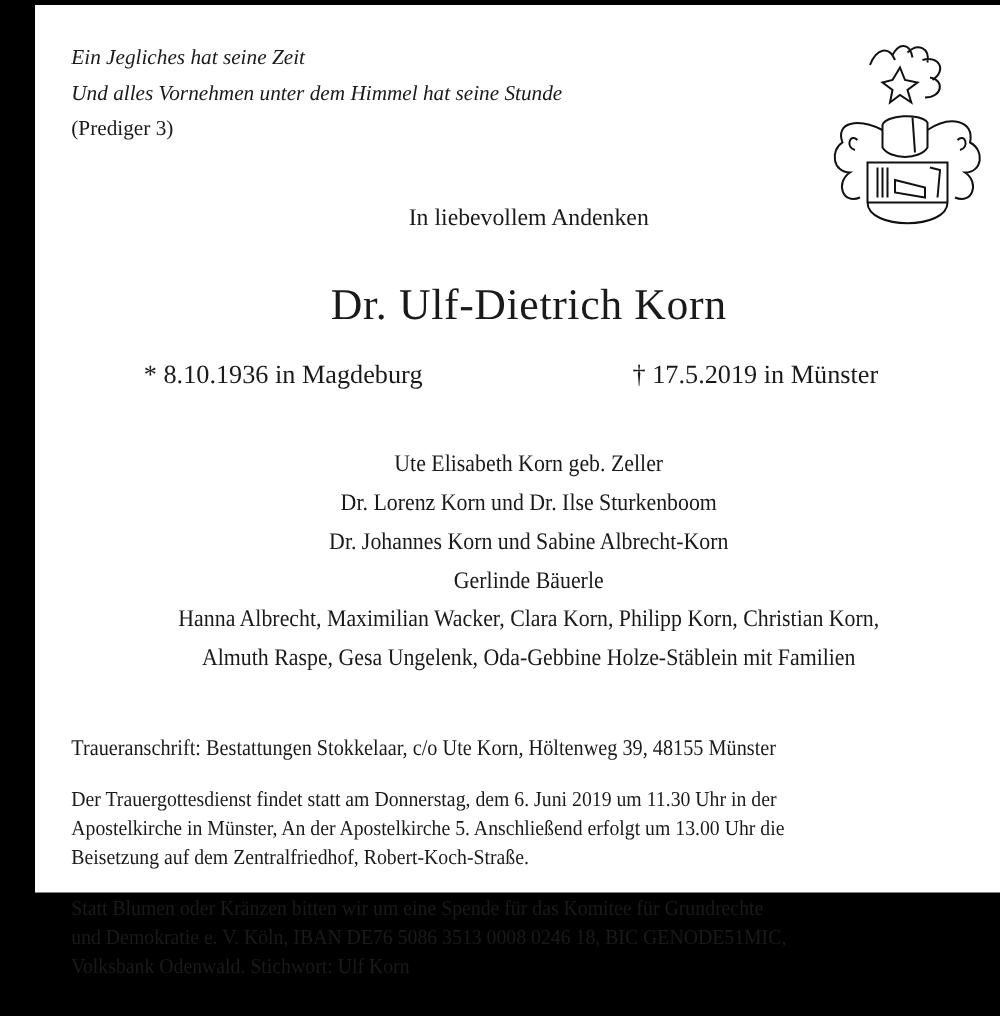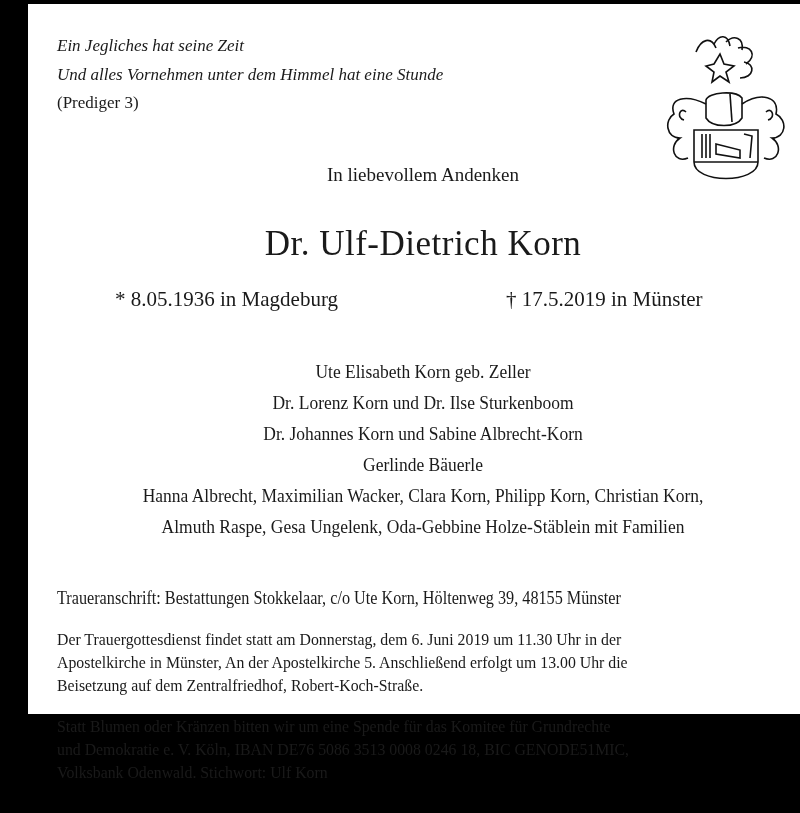--- a/index.html
+++ b/index.html
@@ -15,42 +15,42 @@
   .death { left: 478px; top: 283px; font-size: 21px; }
   .mourner { font-size: 19px; font-family: "Liberation Sans Narrow", "Liberation Serif", serif; transform: scaleX(0.92); transform-origin: center; }
   .para { left: 29px; font-size: 17px; transform-origin: left; }
   .crest { position: absolute; left: 628px; top: 30px; width: 140px; height: 160px; }
 </style>
 </head>
 <body>
 
 <div class="page">
   <div class="abs motto" style="top:32px">Ein Jegliches hat seine Zeit</div>
-  <div class="abs motto" style="top:61px">Und alles Vornehmen unter dem Himmel hat eine Stunde</div>
+  <div class="abs motto" style="top:61px">Und alles Vornehmen unter dem Himmel hat seine Stunde</div>
   <div class="abs ref" style="top:89px">(Prediger 3)</div>
 
   <svg class="crest" viewBox="0 0 140 160">
     <g fill="none" stroke="#111" stroke-width="1.6">
       <path d="M40 18 C45 5,55 2,60 14 M58 10 C63 0,72 0,74 12 M70 8 C78 0,88 4,86 16 M82 14 C95 10,102 22,90 30 M88 28 C100 30,98 44,84 44"></path>
       <path d="M58 30 l6 -10 l4 10 l10 2 l-8 6 l3 10 l-9 -6 l-8 6 l2 -10 l-8 -6 z"></path>
       <path d="M50 66 C52 58,80 56,86 64 L86 84 C80 94,56 94,50 84 Z"></path>
       <path d="M74 60 L76 88"></path>
       <path d="M50 70 C30 60,12 64,18 80 C8 86,10 104,24 104 C12 112,18 130,32 124 M86 70 C104 58,124 62,120 80 C132 86,130 104,116 104 C128 112,122 130,108 124"></path>
       <path d="M30 78 C24 72,20 84,28 86 M110 78 C116 72,120 84,112 86"></path>
       <path d="M38 96 L102 96 L102 128 C102 150,38 150,38 128 Z"></path>
       <path d="M38 128 L102 128"></path>
       <path d="M46 100 L46 124 M50 100 L50 124 M54 100 L54 124"></path>
       <path d="M60 110 L84 116 L84 124 L60 120 Z"></path>
       <path d="M88 100 L96 102 L94 124"></path>
     </g>
   </svg>
 
   <div class="abs center andenken">In liebevollem Andenken</div>
   <div class="abs center name">Dr. Ulf-Dietrich Korn</div>
-  <div class="abs birth">* 8.05.1936 in Magdeburg</div>
+  <div class="abs birth">* 8.10.1936 in Magdeburg</div>
   <div class="abs death">† 17.5.2019 in Münster</div>
 
   <div class="abs center mourner" style="top:357px">Ute Elisabeth Korn geb. Zeller</div>
   <div class="abs center mourner" style="top:388px">Dr. Lorenz Korn und Dr. Ilse Sturkenboom</div>
   <div class="abs center mourner" style="top:419px">Dr. Johannes Korn und Sabine Albrecht-Korn</div>
   <div class="abs center mourner" style="top:450px">Gerlinde Bäuerle</div>
   <div class="abs center mourner" style="top:481px">Hanna Albrecht, Maximilian Wacker, Clara Korn, Philipp Korn, Christian Korn,</div>
   <div class="abs center mourner" style="top:512px">Almuth Raspe, Gesa Ungelenk, Oda-Gebbine Holze-Stäblein mit Familien</div>
 
   <div class="abs para" style="top:584px; font-size:18px; transform:scaleX(0.9)">Traueranschrift: Bestattungen Stokkelaar, c/o Ute Korn, Höltenweg 39, 48155 Münster</div>

